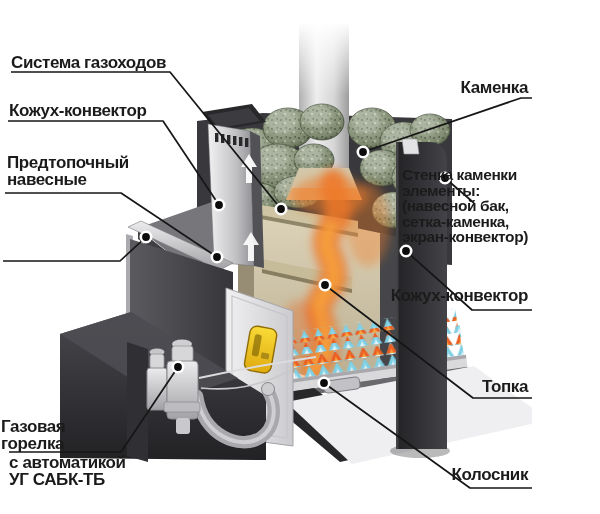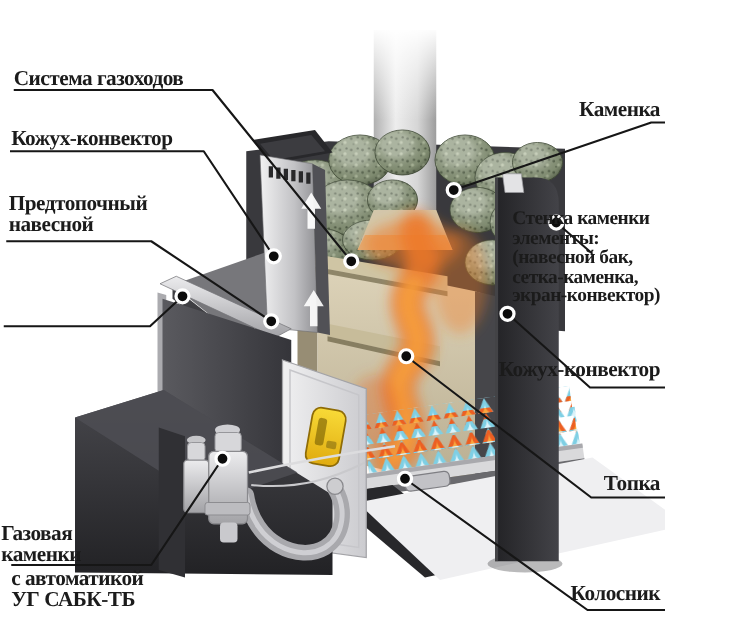--- a/index.html
+++ b/index.html
@@ -1,17 +1,17 @@
 <!DOCTYPE html>
 <html><head>
 <meta charset="utf-8">
 <style>
   html,body{margin:0;padding:0;background:#fff;}
   .stage{position:relative;width:532px;height:514px;background:#ffffff;overflow:hidden;
-         font-family:Liberation Serif, serif;}
+         font-family:Liberation Sans, sans-serif;}
   .stage svg{position:absolute;left:0;top:0;}
   .lbl{position:absolute;font-weight:bold;color:#1b1b1b;font-size:17px;line-height:16.5px;
        letter-spacing:-0.4px;white-space:nowrap;}
   .lbl span{display:block;}
   .lbl.right{text-align:left;}
   .lbl.small{font-size:15.5px;line-height:15.5px;margin-left:41px;}
 </style>
 </head>
 <body>
 
@@ -273,25 +273,25 @@
 </svg>
 
 <div class="lbl" style="left:11px;top:55px">
   <span>Система газоходов</span>
 </div>
 <div class="lbl" style="left:9px;top:103px">
   <span>Кожух-конвектор</span>
 </div>
 <div class="lbl" style="left:7px;top:155px">
   <span>Предтопочный</span>
-  <span>навесной</span>
+  <span>навесные</span>
 </div>
 <div class="lbl" style="left:1px;top:419px">
   <span>Газовая</span>
-  <span>каменки</span>
+  <span>горелка</span>
 </div>
 <div class="lbl" style="left:9px;top:455px">
   <span>с автоматикой</span>
   <span>УГ САБК-ТБ</span>
 </div>
 
 <div class="lbl right" style="right:4px;top:80px">
   <span>Каменка</span>
 </div>
 <div class="lbl right small" style="right:4px;top:167px">

